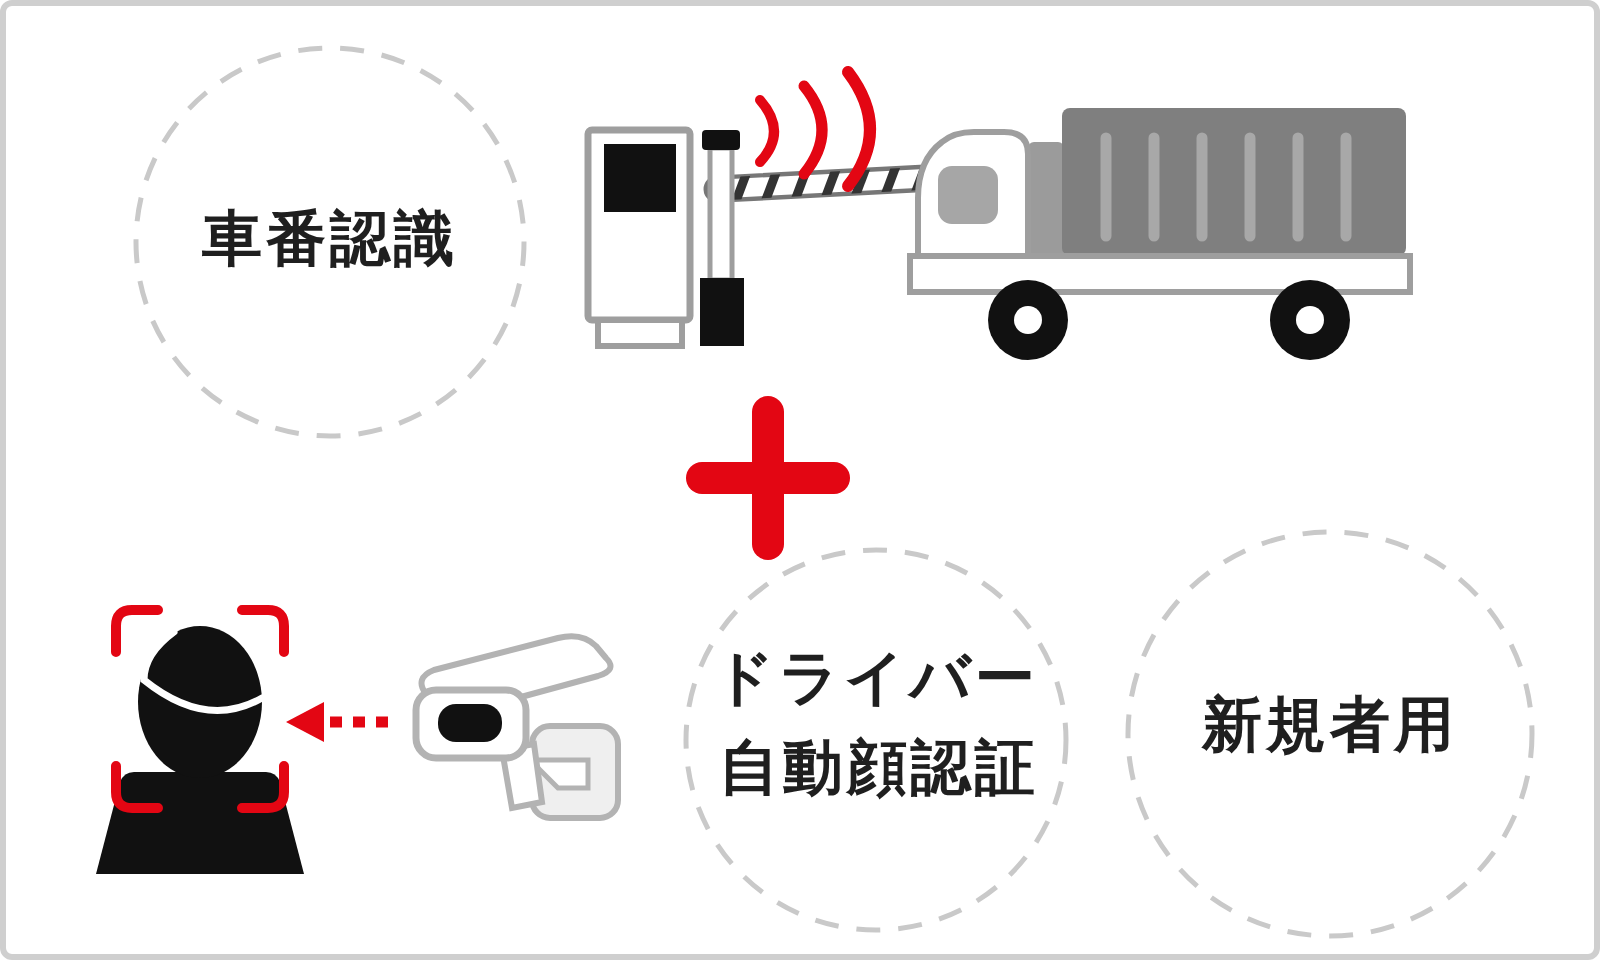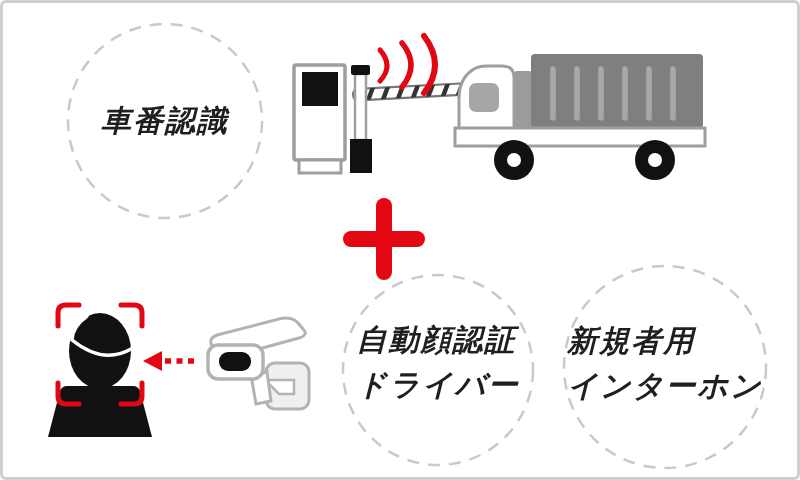--- a/index.html
+++ b/index.html
@@ -24,28 +24,27 @@
   svg.art{position:absolute;left:0;top:0;width:800px;height:480px;}
   .dash-circle{fill:none;stroke:var(--dash-gray);stroke-width:2.5;stroke-dasharray:12 9;}
   .red-f{fill:var(--accent-red);}
   .red-s{stroke:var(--accent-red);fill:none;}
   .blk{fill:var(--black);}
   .oline{fill:#fff;stroke:var(--outline-gray);}
   .cam{fill:#fff;stroke:#b3b3b3;}
   .bubble-label{
     position:absolute;
     transform:translate(-50%,-50%);
-    text-align:left;
+    text-align:right;
     color:var(--text-color);
     font-size:30px;
     font-weight:600;
     line-height:45px;
     letter-spacing:2px;
     white-space:nowrap;
-    font-style:italic;
   }
   .bubble-label span{display:block;}
 </style>
 </head>
 <body>
 
 <div class="canvas">
 
   <svg class="art" viewBox="0 0 800 480">
 
@@ -137,22 +136,21 @@
       <rect class="cam" x="205" y="342" width="55" height="34" rx="10" stroke-width="3.5"></rect>
       <rect class="blk" x="216" y="349" width="32" height="19" rx="9"></rect>
     </g>
   </svg>
 
   <div class="bubble-label" style="left:162px; top:117px;">
     <span>車番認識</span>
   </div>
 
   <div class="bubble-label" style="left:435px; top:359px;">
+    <span>ドライバー</span>
     <span>自動顔認証</span>
-    <span>ドライバー</span>
   </div>
 
   <div class="bubble-label" style="left:662px; top:360px;">
     <span>新規者用</span>
-    <span>インターホン</span>
   </div>
 
 </div>
 
 </body></html>

